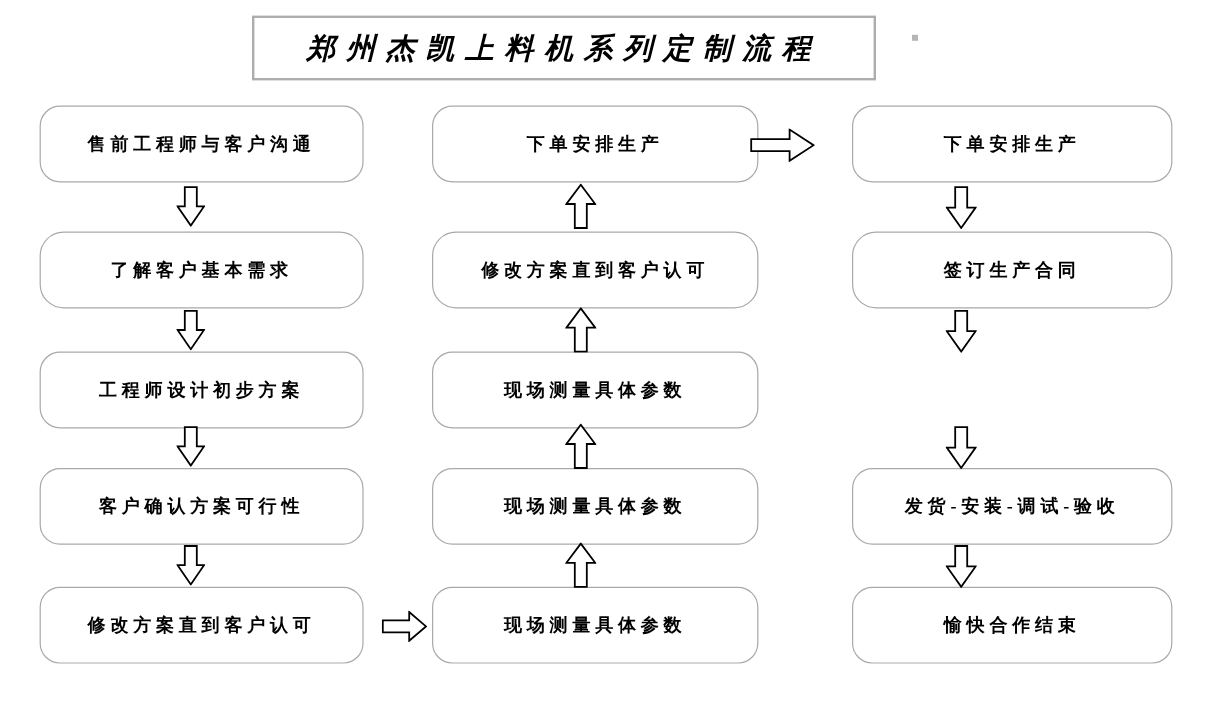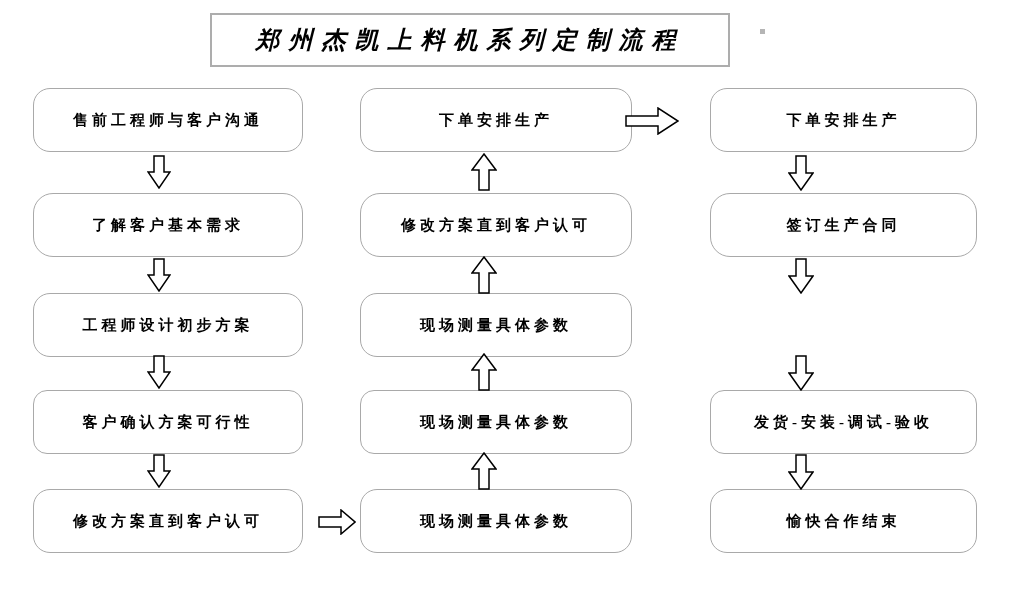--- a/index.html
+++ b/index.html
@@ -27,21 +27,21 @@
     display:flex;align-items:center;justify-content:center;
     font-size:15px;font-weight:bold;color:#000;
     letter-spacing:4px;white-space:nowrap;
   }
   .col-left{left:33px;width:270px;}
   .col-mid{left:360px;width:272px;}
   .col-right{left:683px;width:267px;margin-left:27px;}
   .r1{top:88px;}
   .r2{top:193px;border-radius:20px;}
   .r3{top:293px;}
-  .r4{top:390px;border-radius:14px;}
+  .r4{top:390px;}
   .r5{top:489px;}
   .arrow{position:absolute;}
   .arrow svg{display:block;}
   .dot{
     position:absolute;left:760px;top:29px;width:5px;height:5px;
     background:#b5b5b5;
   }
 </style>
 </head>
 <body>

